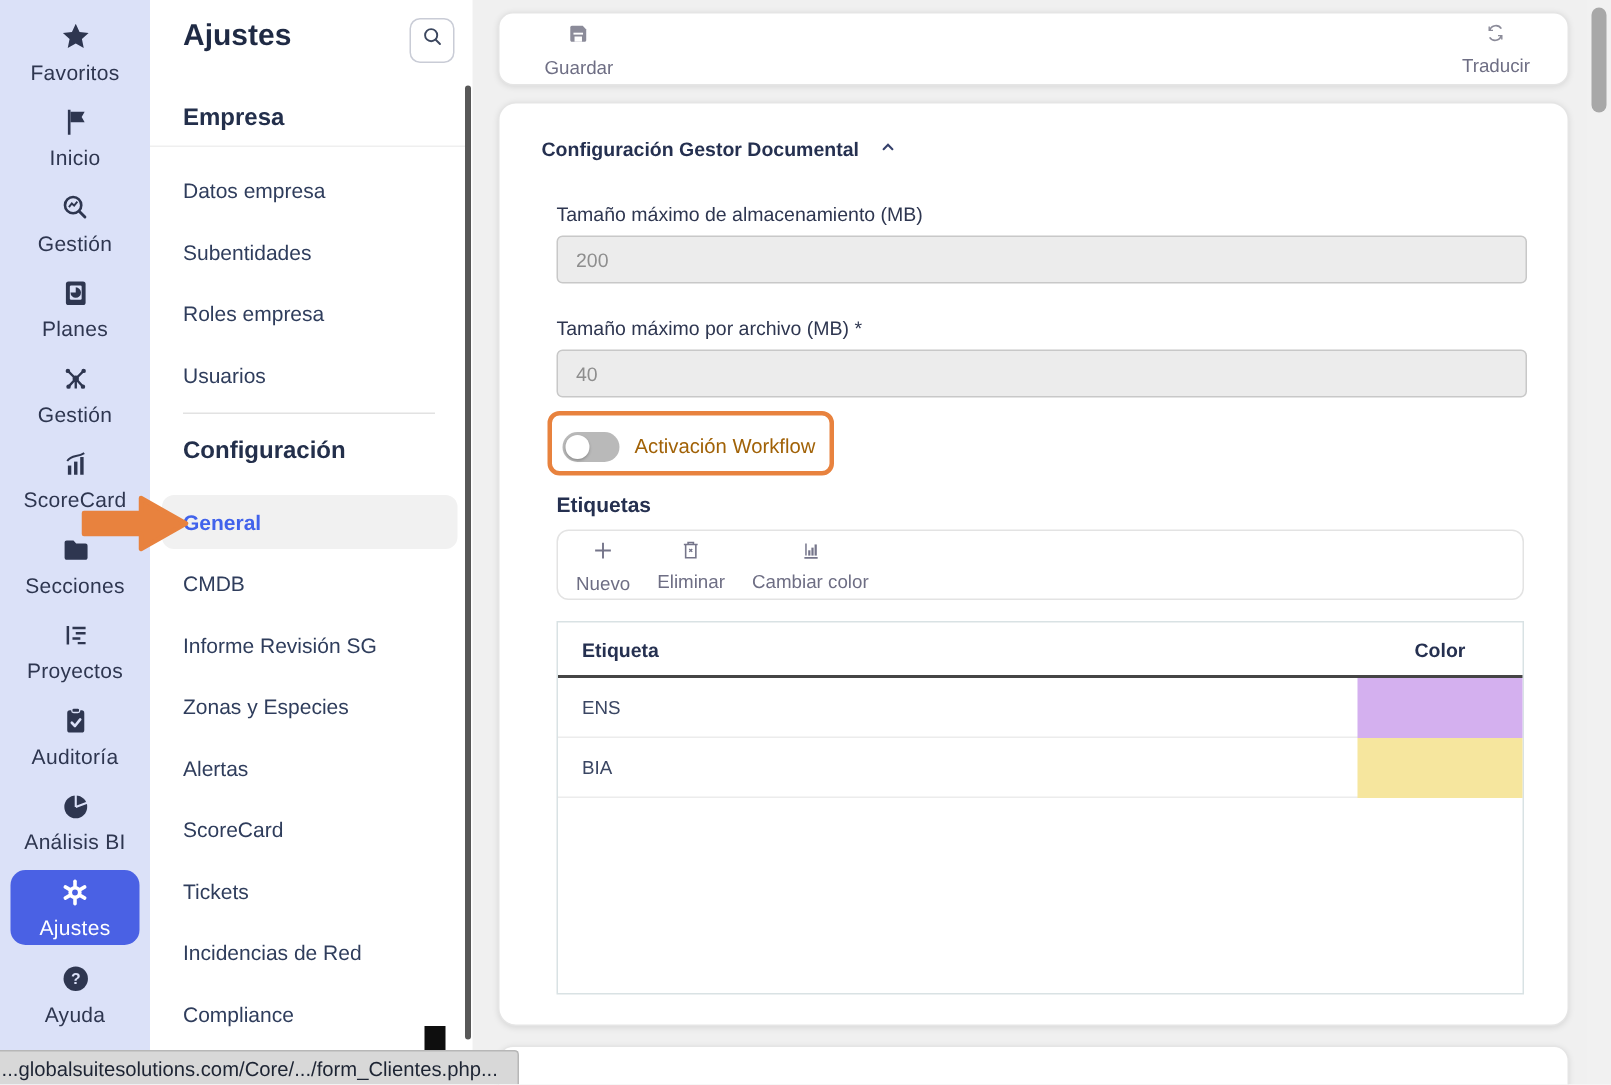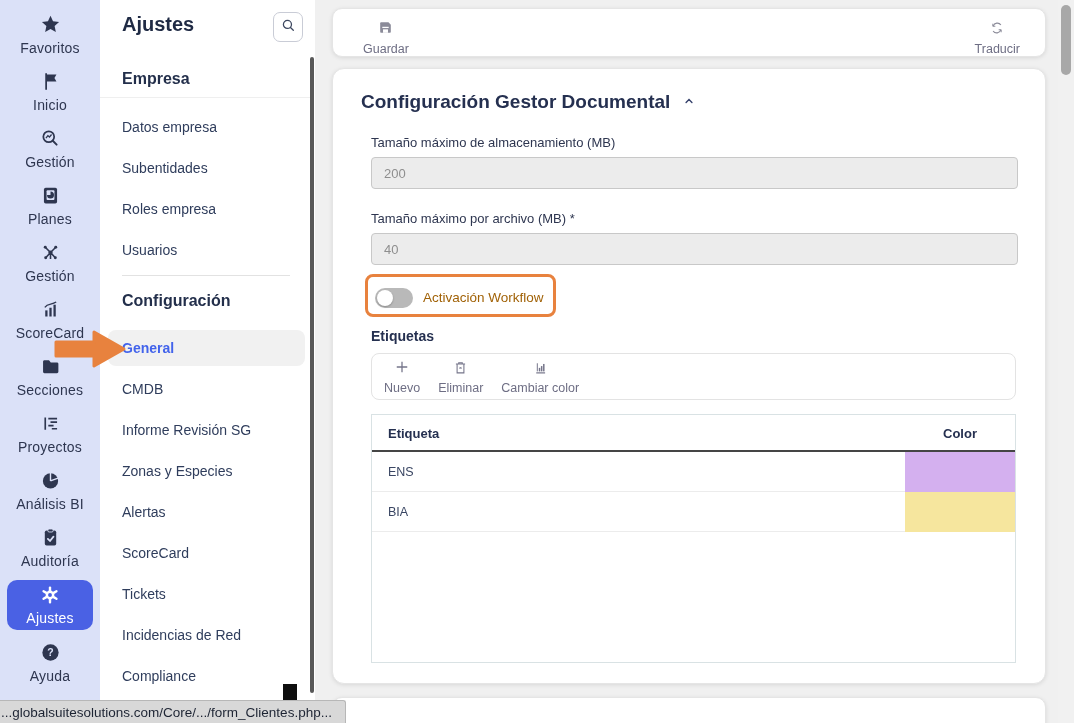--- a/index.html
+++ b/index.html
@@ -22,26 +22,26 @@
   .s-header { position:absolute; left:22px; font-size:16px; font-weight:700; color:#232f4b; }
   .s-div1 { position:absolute; left:0; right:5px; top:97px; border-bottom:1px solid #efefef; }
   .s-div2 { position:absolute; left:22px; right:25px; top:275px; border-bottom:1px solid #e2e2e2; }
   .s-item { position:absolute; left:22px; font-size:14px; color:#2f3d5c; cursor:pointer; }
   .s-item.selected-wrap { left:8px; right:10px; height:36px; background:#f1f1f1; border-radius:8px; display:flex; align-items:center; padding-left:14px; color:#4263eb; font-weight:700; }
   .s-scrollthumb { position:absolute; right:1px; top:57px; width:4px; height:636px; background:#585858; border-radius:2px; }
 
   
   .main { position:absolute; left:315px; top:0; width:759px; height:723px; }
   .card { position:absolute; background:#fff; border:1px solid #e5e5e5; border-radius:10px; box-shadow:0 1px 4px rgba(0,0,0,.10); }
-  .toolbar { left:17px; top:8px; width:714px; height:49px; display:flex; align-items:flex-end; justify-content:space-between; padding:0 25px 0 30px; }
+  .toolbar { left:17px; top:8px; width:714px; height:49px; display:flex; align-items:center; justify-content:space-between; padding:0 25px 0 30px; }
   .tb-action { display:flex; flex-direction:column; align-items:center; gap:2px; cursor:pointer; }
   .tb-action .tlabel { font-size:12.5px; color:#6e6e84; }
 
   .content { left:17px; top:68px; width:714px; height:616px; border-radius:12px; }
-  .panel-title { position:absolute; left:28px; top:22px; font-size:19px; font-weight:700; color:#253050; display:flex; align-items:center; gap:12px; cursor:pointer; }
+  .panel-title { position:absolute; left:28px; top:22px; font-size:13px; font-weight:700; color:#253050; display:flex; align-items:center; gap:12px; cursor:pointer; }
   .field-label { position:absolute; left:38px; font-size:13px; font-weight:500; color:#2e3650; }
   .field-input { position:absolute; left:38px; width:647px; height:32px; background:#ececec; border:1px solid #c8c8c8; border-radius:4px; font-family:"Liberation Sans",sans-serif; font-size:13px; color:#8e8e8e; padding-left:12px; }
   .hl-box { position:absolute; left:32px; top:205px; width:191px; height:43px; border:3px solid #e8823e; border-radius:8px; z-index:5; }
   .toggle { position:absolute; left:42px; top:219px; width:38px; height:20px; background:#b9b9b9; border-radius:10px; cursor:pointer; }
   .toggle .knob { position:absolute; left:2px; top:2px; width:16px; height:16px; background:#fff; border-radius:50%; box-shadow:0 1px 2px rgba(0,0,0,.25); }
   .toggle-label { position:absolute; left:90px; top:219px; height:20px; line-height:20px; font-size:13.5px; font-weight:500; color:#a16207; }
   .etq-heading { position:absolute; left:38px; top:259px; font-size:14px; font-weight:700; color:#253050; }
   .actions-bar { position:absolute; left:38px; top:284px; width:645px; height:47px; border:1px solid #e3e3e3; border-radius:8px; display:flex; align-items:center; gap:18px; padding-left:12px; }
   .action { display:flex; flex-direction:column; align-items:center; gap:1px; cursor:pointer; }
   .action .alabel { font-size:12.5px; color:#6e6e84; }
@@ -149,35 +149,35 @@
       <span class="nicon">
           <svg viewBox="0 0 24 24" width="21" height="21" stroke="#2e3650" stroke-width="1.9" fill="none">
             <path d="M6 5v14M9.5 6.5h10M12 10.5h7.5M9.5 14.5h6M13.5 18h6"></path>
           </svg>
         </span>
       <span class="nlabel">Proyectos</span>
     </div>
     <div class="nav-item">
       <span class="nicon">
           <svg viewBox="0 0 24 24" width="21" height="21">
-            <circle cx="12" cy="12.5" r="8.7" fill="#2e3650"></circle>
-            <path d="M12 12.5V3M12 12.5l8.6-3.2" stroke="#dbe1f8" stroke-width="1.6"></path>
-          </svg>
-        </span>
-      <span class="nlabel">Análisis BI</span>
-    </div>
-    <div class="nav-item">
-      <span class="nicon">
-          <svg viewBox="0 0 24 24" width="21" height="21">
             <rect x="5.5" y="4" width="13" height="17" rx="2" fill="#2e3650"></rect>
             <rect x="9" y="2.3" width="6" height="3.4" rx="1.4" fill="#2e3650" stroke="#dbe1f8" stroke-width="1"></rect>
             <path d="M9 13.5l2.4 2.5 4-5" stroke="#dbe1f8" stroke-width="2" fill="none" stroke-linecap="round" stroke-linejoin="round"></path>
           </svg>
         </span>
       <span class="nlabel">Auditoría</span>
+    </div>
+    <div class="nav-item">
+      <span class="nicon">
+          <svg viewBox="0 0 24 24" width="21" height="21">
+            <circle cx="12" cy="12.5" r="8.7" fill="#2e3650"></circle>
+            <path d="M12 12.5V3M12 12.5l8.6-3.2" stroke="#dbe1f8" stroke-width="1.6"></path>
+          </svg>
+        </span>
+      <span class="nlabel">Análisis BI</span>
     </div>
     <div class="nav-item selected">
       <span class="nicon">
           <svg viewBox="0 0 24 24" width="22" height="22">
             <g fill="#ffffff">
               <rect x="10.7" y="2.6" width="2.6" height="6" rx="1.2"></rect>
               <rect x="10.7" y="2.6" width="2.6" height="6" rx="1.2" transform="rotate(60 12 12)"></rect>
               <rect x="10.7" y="2.6" width="2.6" height="6" rx="1.2" transform="rotate(120 12 12)"></rect>
               <rect x="10.7" y="2.6" width="2.6" height="6" rx="1.2" transform="rotate(180 12 12)"></rect>
               <rect x="10.7" y="2.6" width="2.6" height="6" rx="1.2" transform="rotate(240 12 12)"></rect>

